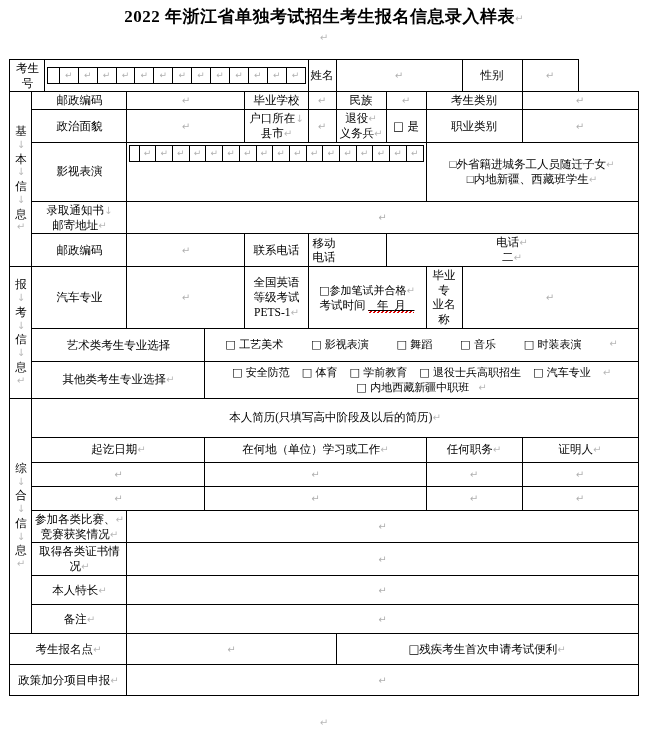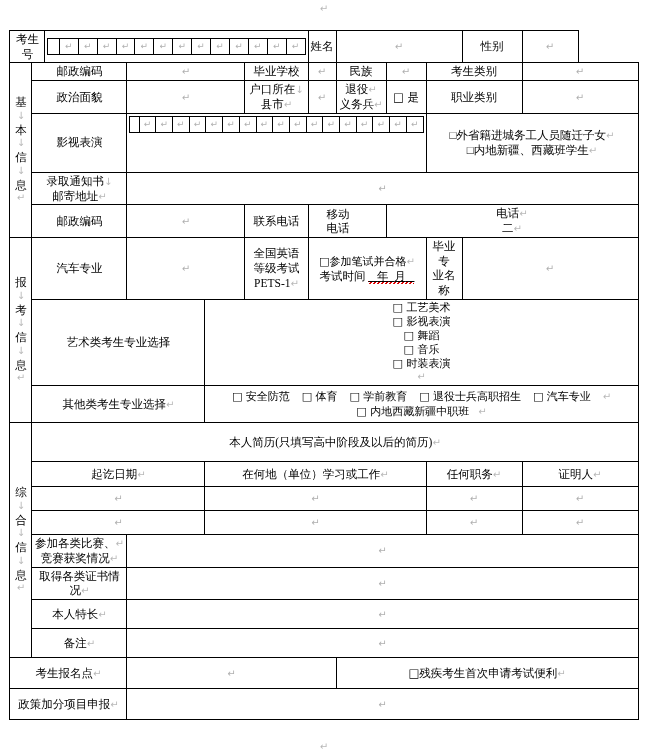--- a/index.html
+++ b/index.html
@@ -88,21 +88,20 @@
   .left-label { text-align: center; }
   .chk {
     font-family: "DejaVu Sans", sans-serif;
     font-size: 11px;
   }
   .opts {
     display: flex;
     justify-content: space-around;
     align-items: center;
     padding: 0 4px;
-    flex-direction: column;
   }
   .opts .opt { white-space: nowrap; }
   .opts-left {
     text-align: left;
     padding-left: 3px;
     line-height: 1.45;
   }
   .opts-left .opt { margin-right: 9px; white-space: nowrap; }
   .stack { line-height: 1.2; }
   .squiggle {
@@ -127,20 +126,23 @@
     height: 16px;
     line-height: 18px;
   }
   .small-2line { font-size: 9.5px; line-height: 1.35; }
 </style>
 </head>
 <body>
 
 <div class="page">
 
+  <div class="doc-title">
+    <span>2022 年浙江省单独考试招生考生报名信息录入样表</span><span class="pilcrow">↵</span>
+  </div>
 
   <div class="spacer-row">
     <span class="pilcrow">↵</span>
   </div>
 
   <table class="form">
     <colgroup>
       <col style="width:22px">
       <col style="width:13px">
       <col style="width:82px">
@@ -317,21 +319,21 @@
         <span>录取通知书</span><span class="pilcrow">↓</span><br>
         <span>邮寄地址</span><span class="pilcrow">↵</span>
       </td>
       <td colspan="11" style="height:27px"><span class="empty-mark">↵</span></td>
     </tr>
 
     <tr>
       <td colspan="2">邮政编码</td>
       <td colspan="2"><span class="empty-mark">↵</span></td>
       <td colspan="2">联系电话</td>
-      <td colspan="2" class="stack" style="text-align:left;padding-left:18px">
+      <td colspan="2" class="stack" style="text-align:left;padding-left:4px">
         <span>移动</span><br>
         <span>电话</span>
       </td>
       <td colspan="5" class="stack">
         <span>电话</span><span class="pilcrow">↵</span><br>
         <span>二</span><span class="pilcrow">↵</span>
       </td>
     </tr>
 
     <tr>

